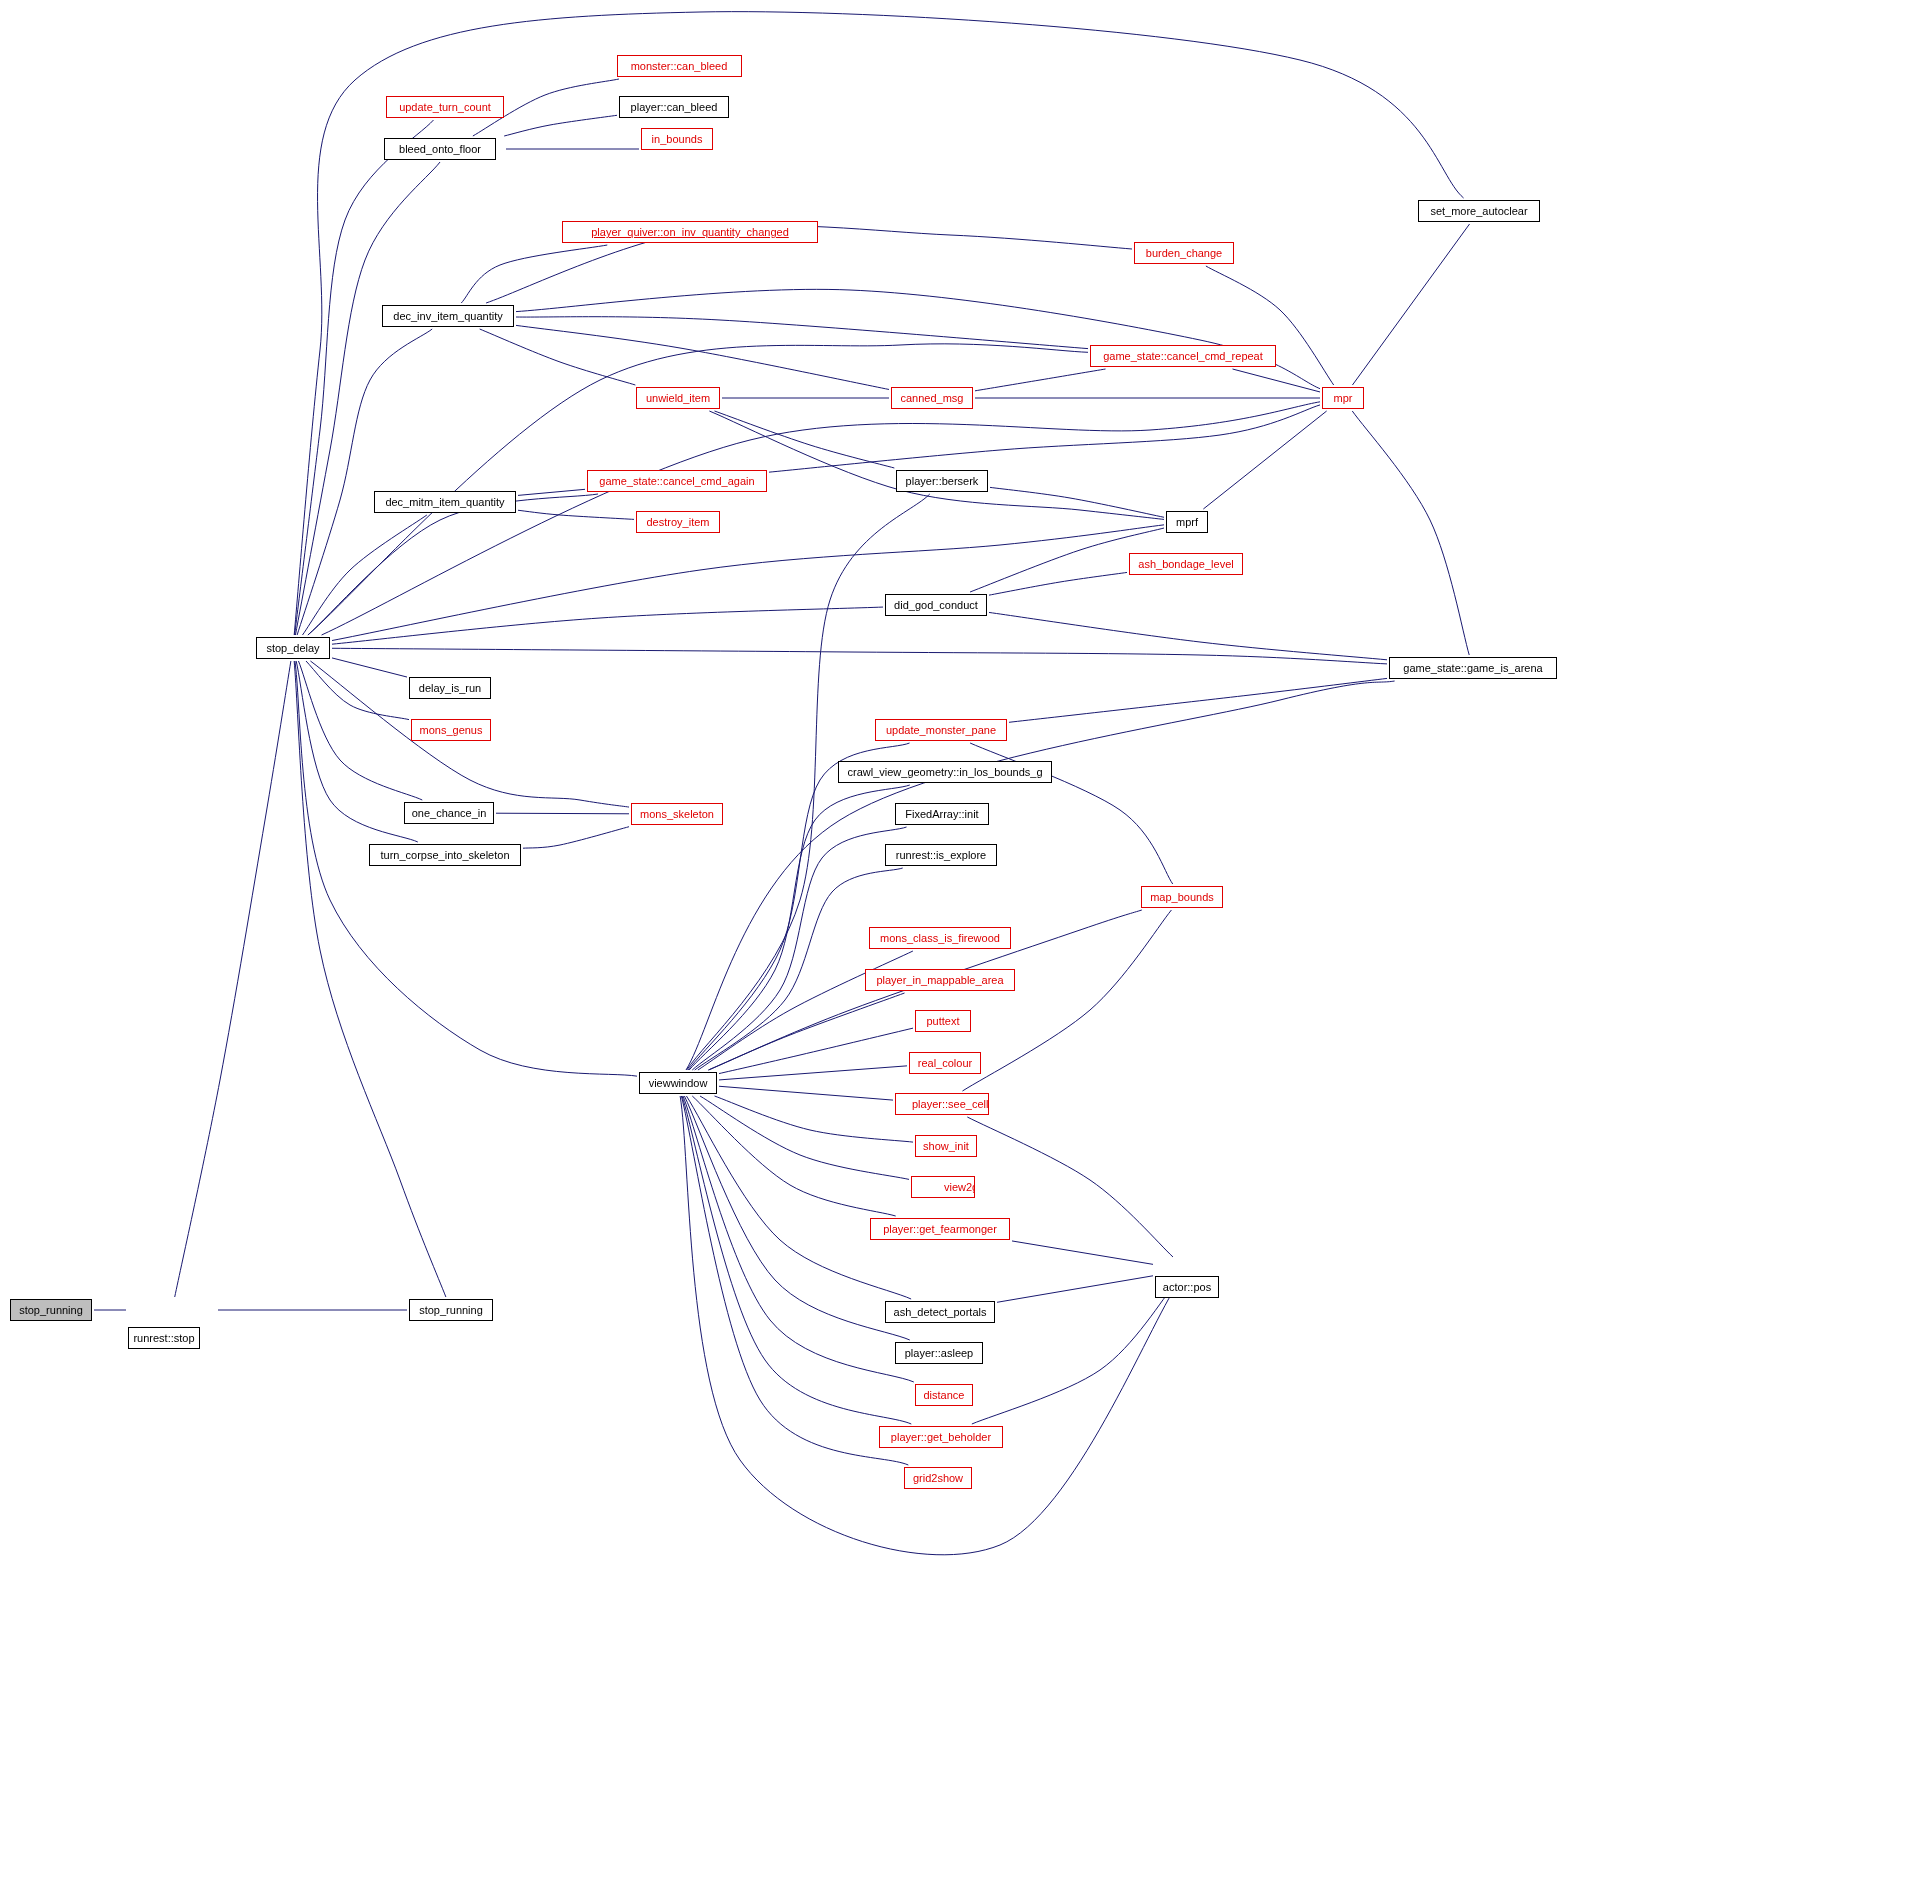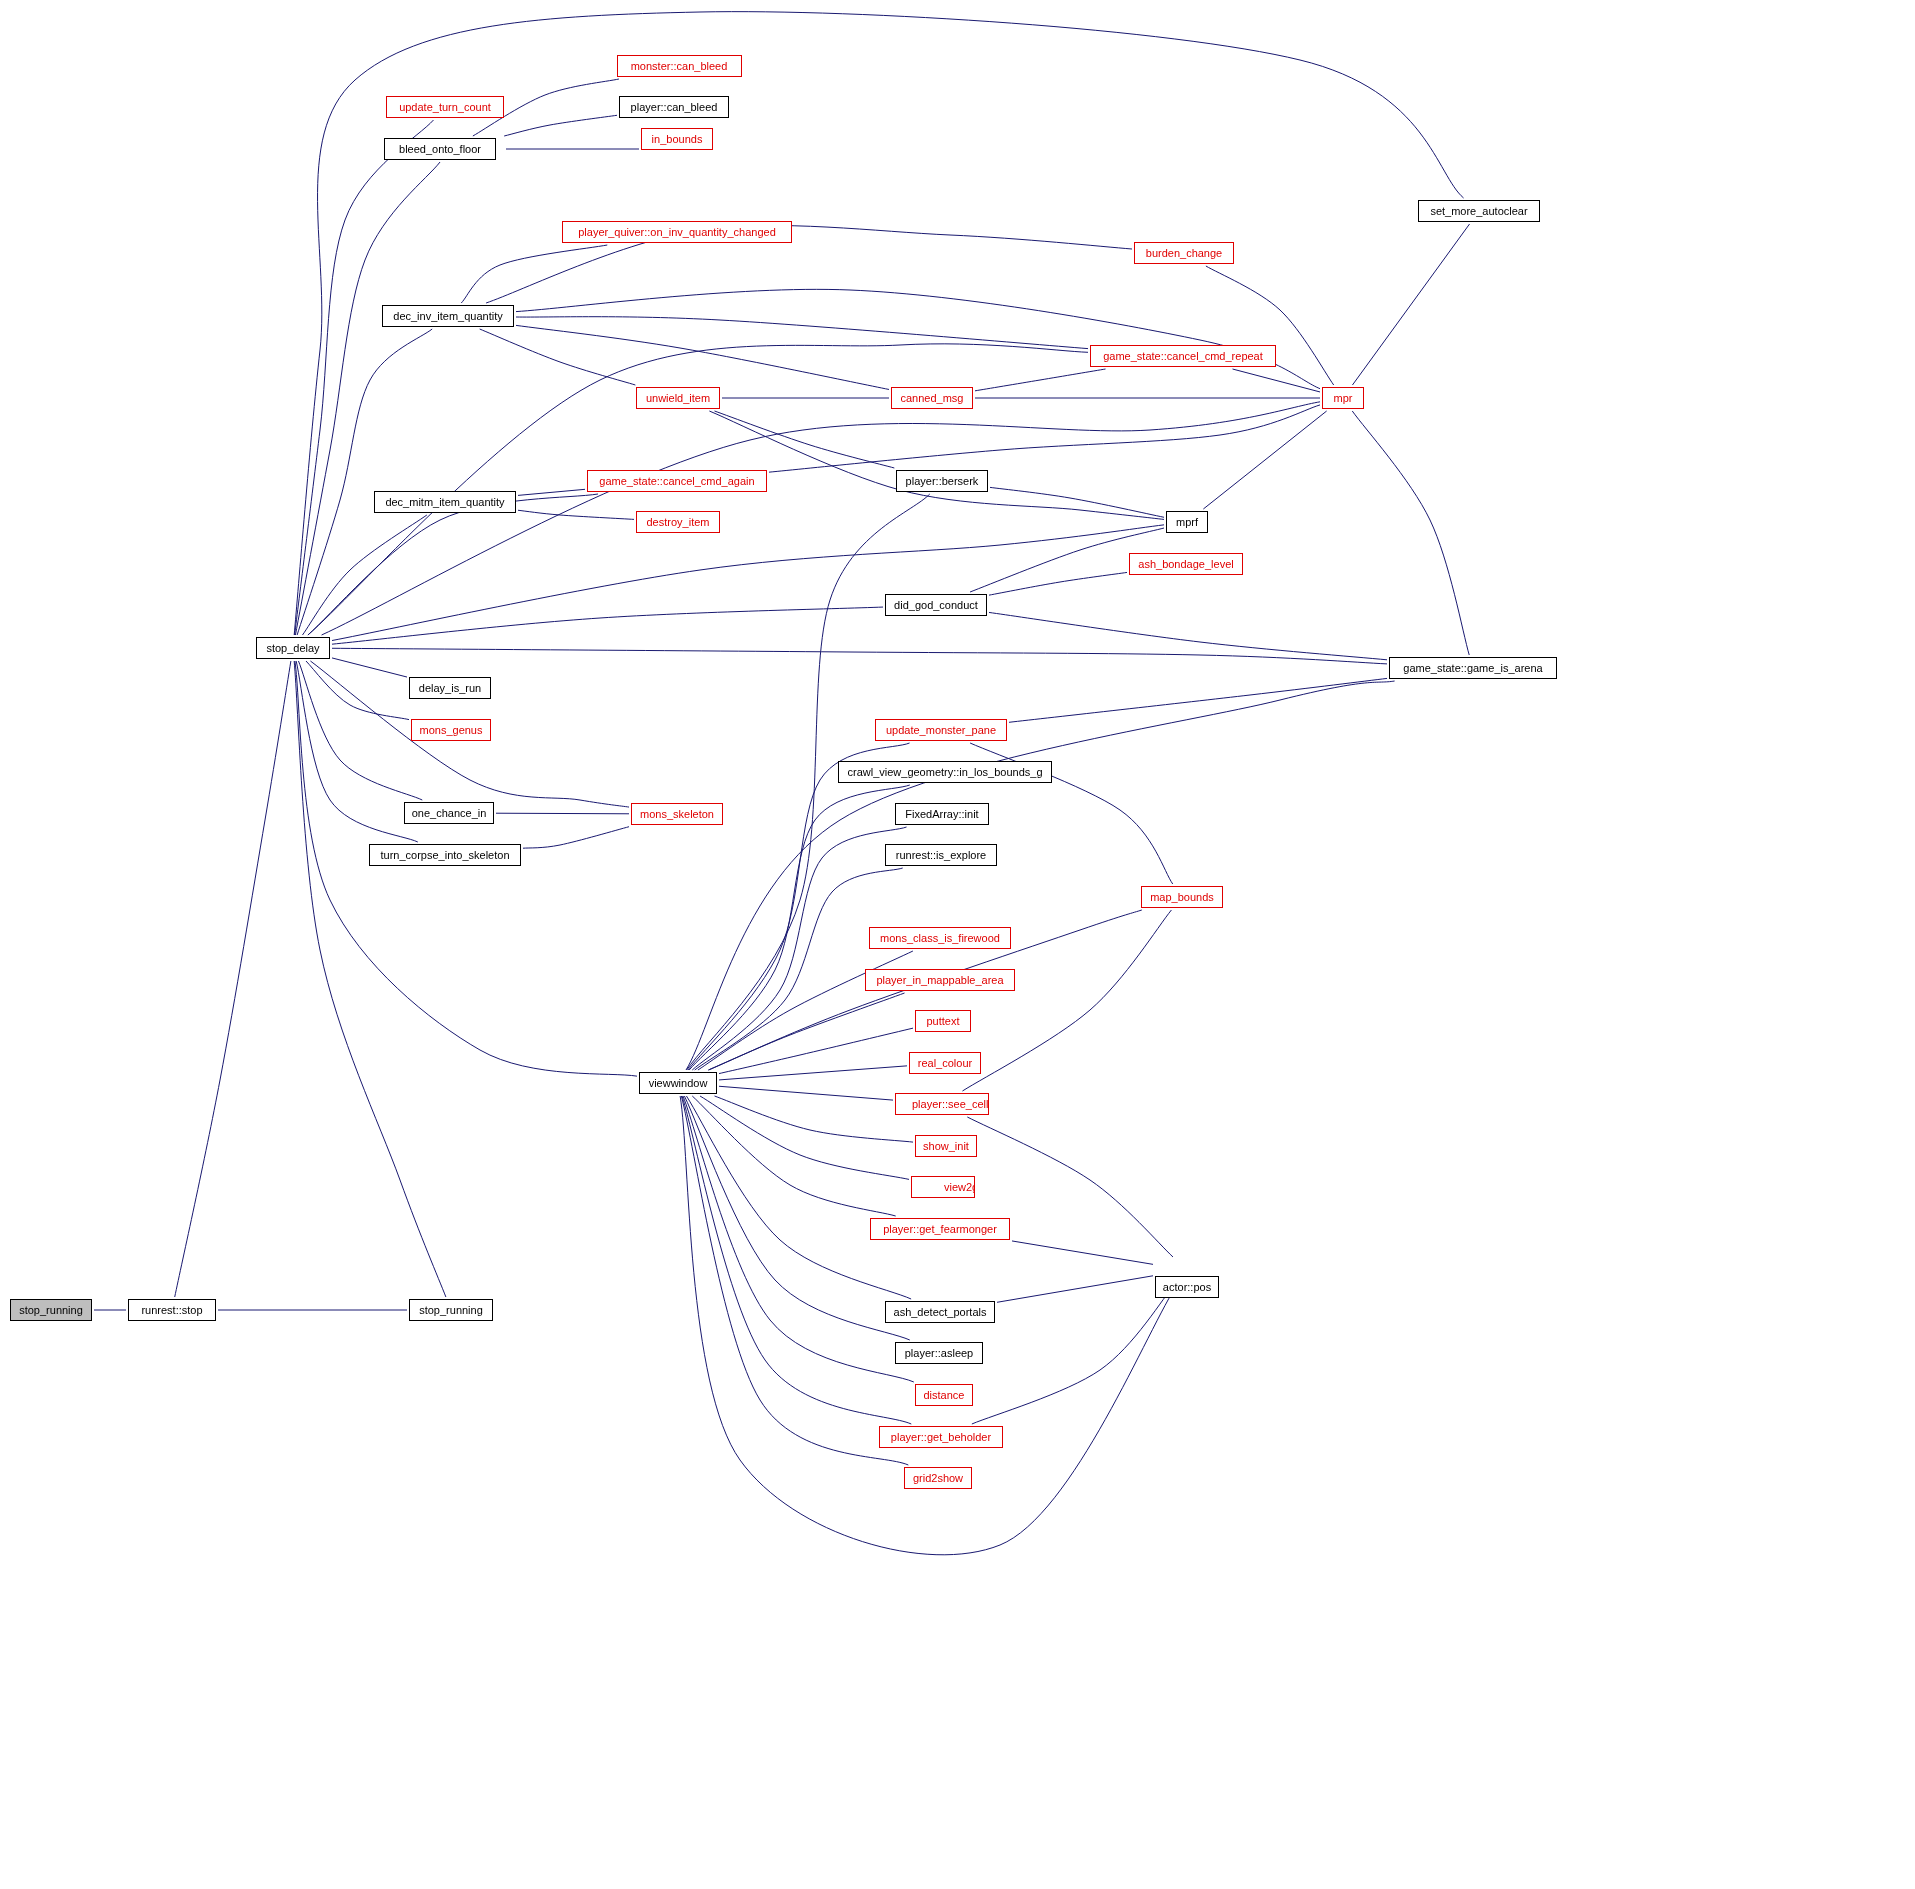--- a/index.html
+++ b/index.html
@@ -96,28 +96,28 @@
       <path d="M1009,722.2977346278317C1049.1666666666667,717.7481121898597 1187,702.3141964290033 1250,695C1313,687.6858035709967 1364.1666666666667,681.177130044843 1387,678.4125560538116" stroke="#191970" marker-end="url(#arrowhead)"></path>
       <path d="M970.0875,743C995.0729166666666,754.1666666666666 1086.225311302682,786.5 1120,810C1153.774688697318,833.5 1163.9463601532568,871.6666666666666 1172.7356321839081,884" stroke="#191970" marker-end="url(#arrowhead)"></path>
       <path d="M962.468085106383,1091C983.7234042553191,1077.5 1055.1753593171404,1040.1666666666667 1090,1010C1124.8246406828596,979.8333333333334 1157.8466076696166,926.6666666666666 1171.41592920354,910" stroke="#191970" marker-end="url(#arrowhead)"></path>
       <path d="M967.3157894736842,1117C987.7631578947368,1127.5 1055.7211500974659,1156.6666666666667 1090,1180C1124.2788499025341,1203.3333333333333 1159.1574074074074,1244.1666666666667 1172.9888888888888,1257" stroke="#191970" marker-end="url(#arrowhead)"></path>
       <path d="M1012,1240.9514170040486L1153,1264.3562753036438" stroke="#191970" marker-end="url(#arrowhead)"></path>
       <path d="M971.8507462686567,1424C993.2089552238806,1415 1066.026791044776,1393.5 1100,1370C1133.973208955224,1346.5 1163.075,1297.5 1175.69,1283" stroke="#191970" marker-end="url(#arrowhead)"></path>
       <path d="M997,1302.3076923076924L1153,1275.7813765182186" stroke="#191970" marker-end="url(#arrowhead)"></path>
     </svg>
   <div id="graph">
       <div class="node root" style="left: 10px; top: 1299px; width: 82px;">stop_running</div>
-      <div class="node plain" style="left: 128px; top: 1299px; width: 88px;">runrest::stop</div>
+      <div class="node plain" style="left: 128px; top: 1327px; width: 72px;">runrest::stop</div>
       <div class="node plain" style="left: 256px; top: 637px; width: 74px;">stop_delay</div>
       <div class="node trunc" style="left: 386px; top: 96px; width: 118px;">update_turn_count</div>
       <div class="node trunc" style="left: 616.5px; top: 55px; width: 125px;">monster::can_bleed</div>
       <div class="node plain" style="left: 619px; top: 96px; width: 110px;">player::can_bleed</div>
       <div class="node plain" style="left: 384px; top: 138px; width: 112px;">bleed_onto_floor</div>
       <div class="node trunc" style="left: 641px; top: 128px; width: 72px;">in_bounds</div>
-      <div class="node trunc" style="left: 562px; top: 221px; width: 230px;">player_quiver::on_inv_quantity_changed</div>
+      <div class="node trunc" style="left: 562px; top: 221px; width: 256px; text-decoration: underline;">player_quiver::on_inv_quantity_changed</div>
       <div class="node plain" style="left: 382px; top: 305px; width: 132px;">dec_inv_item_quantity</div>
       <div class="node trunc" style="left: 1134px; top: 242px; width: 100px;">burden_change</div>
       <div class="node plain" style="left: 1418px; top: 200px; width: 122px;">set_more_autoclear</div>
       <div class="node trunc" style="left: 1090px; top: 345px; width: 186px;">game_state::cancel_cmd_repeat</div>
       <div class="node trunc" style="left: 636px; top: 387px; width: 84px;">unwield_item</div>
       <div class="node trunc" style="left: 891px; top: 387px; width: 82px;">canned_msg</div>
       <div class="node trunc" style="left: 1322px; top: 387px; width: 42px;">mpr</div>
       <div class="node trunc" style="left: 587px; top: 470px; width: 180px;">game_state::cancel_cmd_again</div>
       <div class="node plain" style="left: 896px; top: 470px; width: 92px;">player::berserk</div>
       <div class="node plain" style="left: 374px; top: 491px; width: 142px;">dec_mitm_item_quantity</div>

